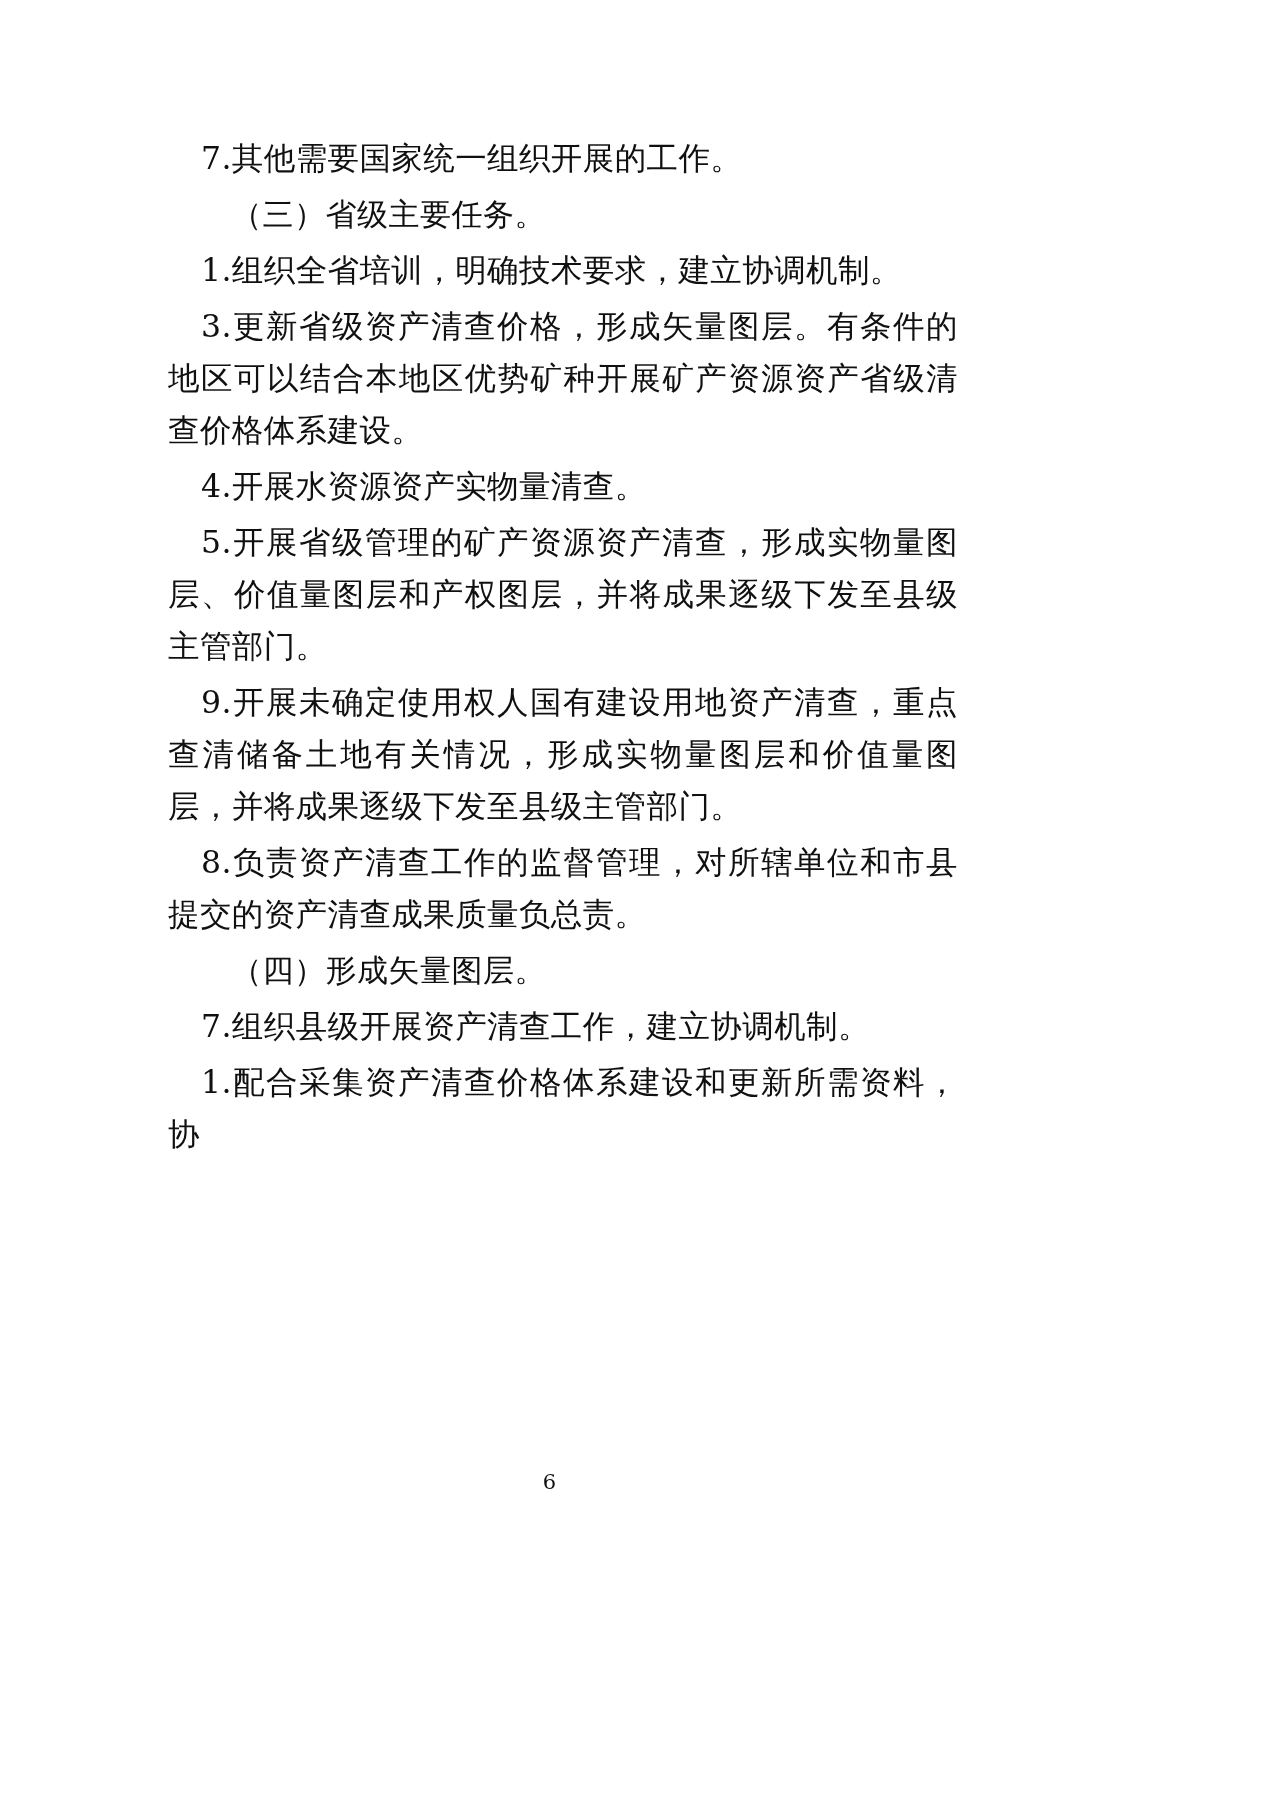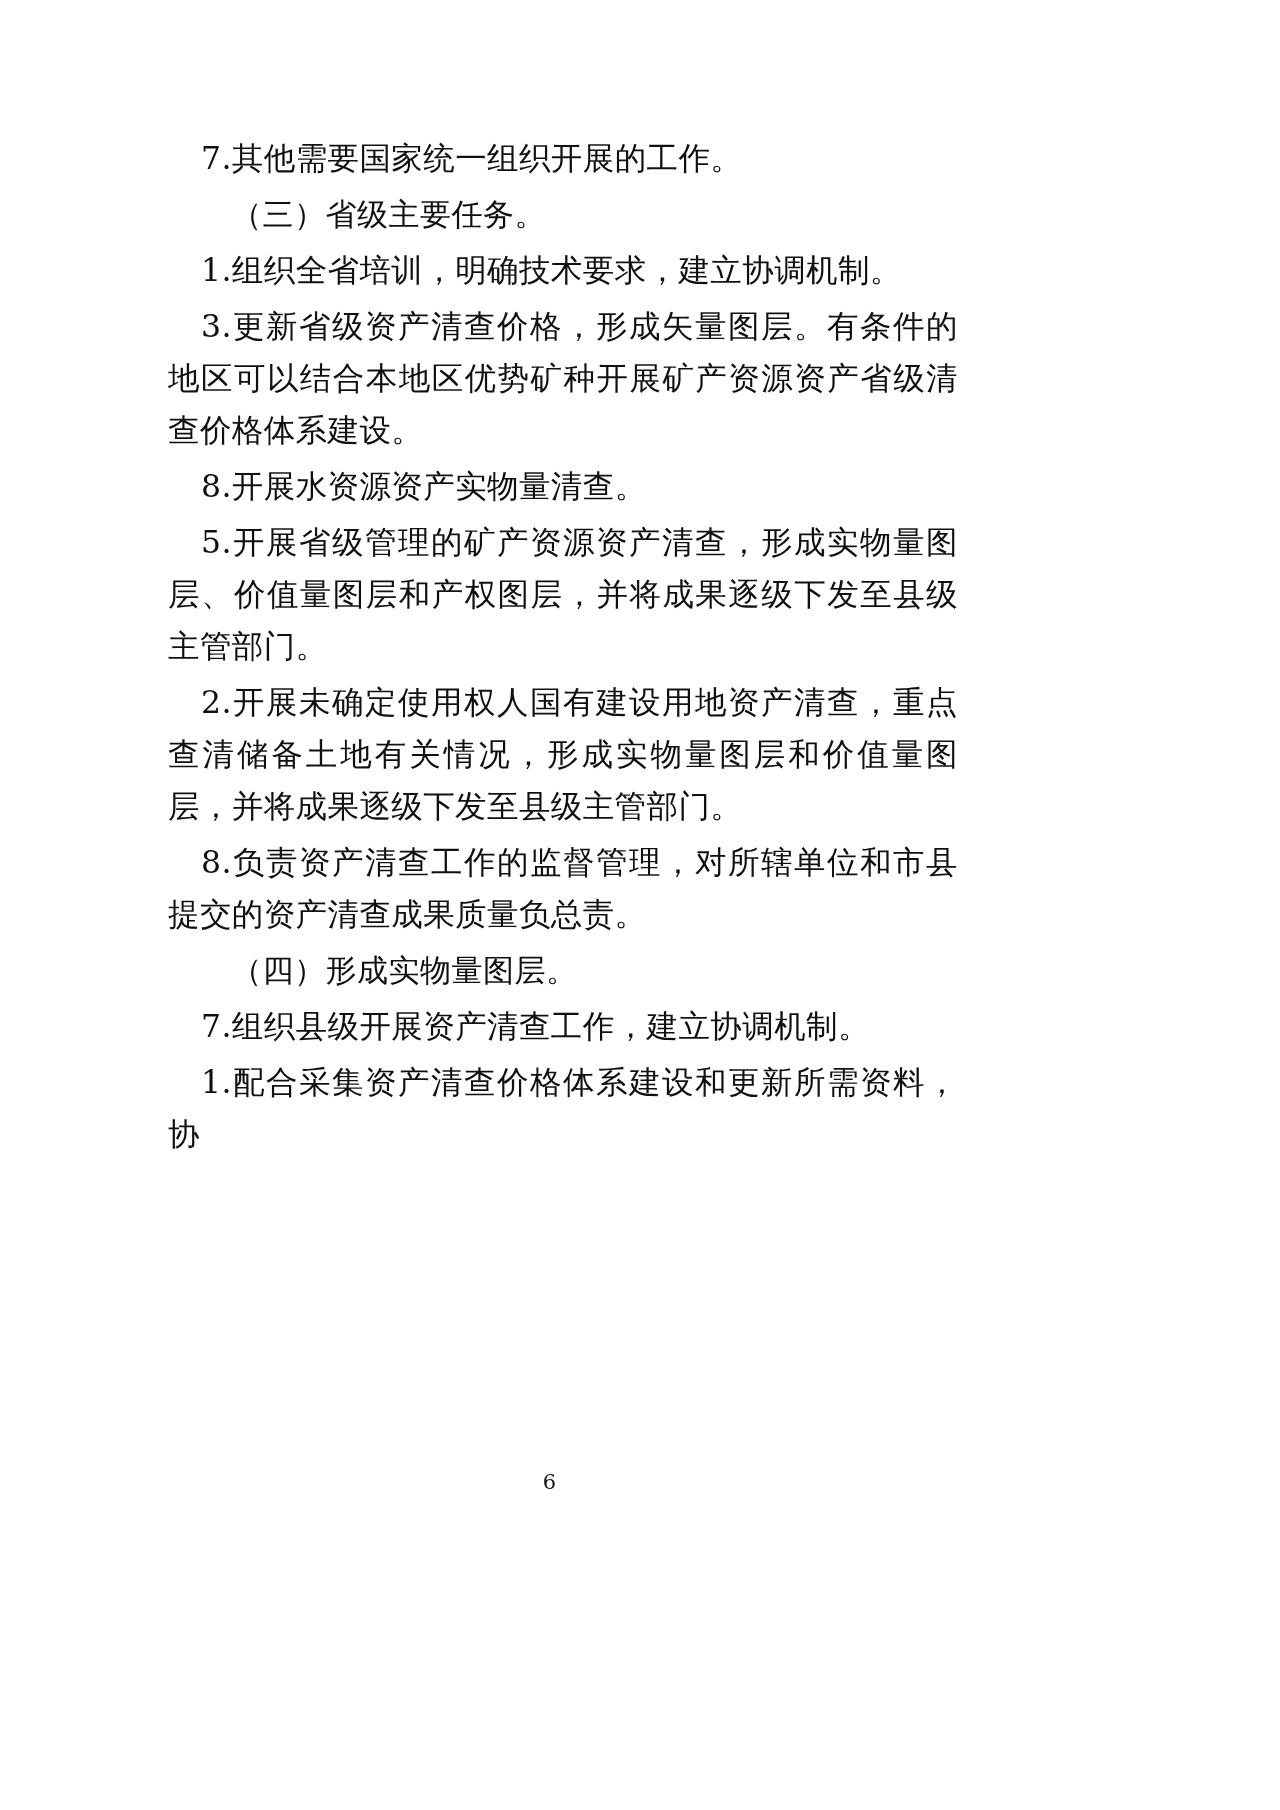--- a/index.html
+++ b/index.html
@@ -63,30 +63,30 @@
 
     <p class="para indent-1">7.其他需要国家统一组织开展的工作。</p>
 
     <p class="para indent-2 heading">（三）省级主要任务。</p>
 
     <p class="para indent-1">1.组织全省培训，明确技术要求，建立协调机制。</p>
 
 
     <p class="para indent-1">3.更新省级资产清查价格，形成矢量图层。有条件的地区可以结合本地区优势矿种开展矿产资源资产省级清查价格体系建设。</p>
 
-    <p class="para indent-1">8.开展水资源资产实物量清查。</p>
+    <p class="para indent-1">4.开展水资源资产实物量清查。</p>
 
     <p class="para indent-1">5.开展省级管理的矿产资源资产清查，形成实物量图层、价值量图层和产权图层，并将成果逐级下发至县级主管部门。</p>
 
-    <p class="para indent-1">2.开展未确定使用权人国有建设用地资产清查，重点查清储备土地有关情况，形成实物量图层和价值量图层，并将成果逐级下发至县级主管部门。</p>
+    <p class="para indent-1">9.开展未确定使用权人国有建设用地资产清查，重点查清储备土地有关情况，形成实物量图层和价值量图层，并将成果逐级下发至县级主管部门。</p>
 
 
     <p class="para indent-1">8.负责资产清查工作的监督管理，对所辖单位和市县提交的资产清查成果质量负总责。</p>
 
-    <p class="para indent-2 heading">（四）形成实物量图层。</p>
+    <p class="para indent-2 heading">（四）形成矢量图层。</p>
 
     <p class="para indent-1">7.组织县级开展资产清查工作，建立协调机制。</p>
 
     <p class="para indent-1">1.配合采集资产清查价格体系建设和更新所需资料，协</p>
 
   </div>
 
   <div class="page-number">6</div>
 </div>
 

